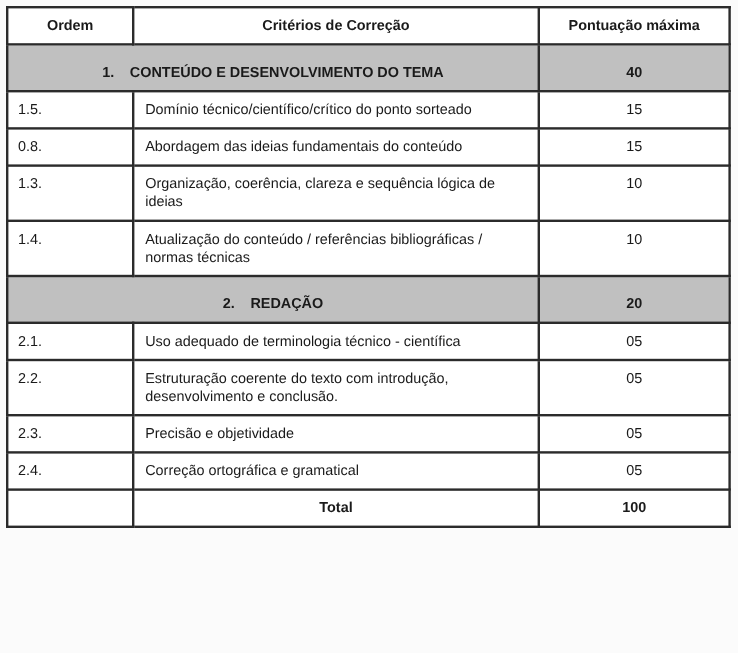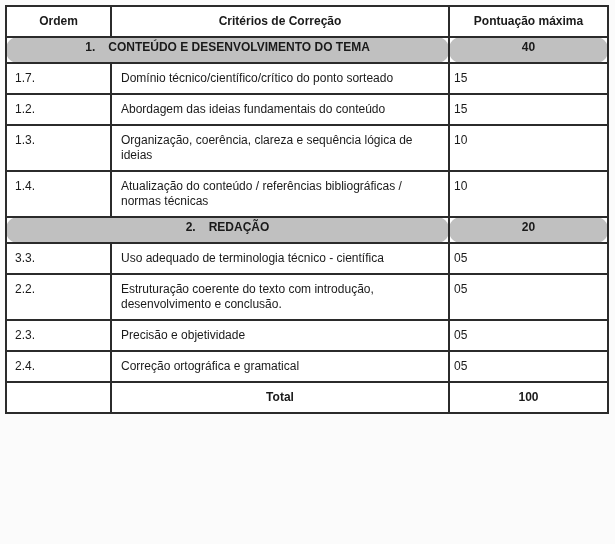--- a/index.html
+++ b/index.html
@@ -31,26 +31,26 @@
     padding:7px 9px;
     overflow:hidden;
   }
   th{
     font-weight:bold;
     text-align:center;
     padding:7px 4px;
   }
   td.order-cell{text-align:left;padding-left:8px;}
   td.criteria-cell{text-align:left;border-radius:12px;}
-  td.points-cell{padding-left:4px;padding-right:4px;}
+  td.points-cell{text-align:center;padding-left:4px;padding-right:4px;}
   tr.section-row td{
     background:var(--section-bg);
     font-weight:bold;
     text-align:center;
-    padding-top:2px;padding-bottom:7px;border-radius:12px;
+    padding-top:15px;padding-bottom:7px;
   }
   tr.section-row .section-num{display:inline-block;margin-right:13px;}
   tr.total-row td{font-weight:bold;text-align:center;}
 </style>
 </head>
 <body>
 
 <div class="table-wrap">
   <table>
     <colgroup>
@@ -67,26 +67,26 @@
     </thead>
     <tbody>
       <tr class="section-row">
         <td colspan="2">
           <span class="section-num">1.</span><span>CONTEÚDO E DESENVOLVIMENTO DO TEMA</span>
         </td>
         <td class="points-cell">40</td>
       </tr>
 
       <tr>
-        <td class="order-cell">1.7.</td>
+        <td class="order-cell">1.5.</td>
         <td class="criteria-cell">Domínio técnico/científico/crítico do ponto sorteado</td>
         <td class="points-cell">15</td>
       </tr>
       <tr>
-        <td class="order-cell">1.2.</td>
+        <td class="order-cell">0.8.</td>
         <td class="criteria-cell">Abordagem das ideias fundamentais do conteúdo</td>
         <td class="points-cell">15</td>
       </tr>
       <tr>
         <td class="order-cell">1.3.</td>
         <td class="criteria-cell">Organização, coerência, clareza e sequência lógica de ideias</td>
         <td class="points-cell">10</td>
       </tr>
       <tr>
         <td class="order-cell">1.4.</td>
@@ -95,21 +95,21 @@
       </tr>
 
       <tr class="section-row">
         <td colspan="2">
           <span class="section-num">2.</span><span>REDAÇÃO</span>
         </td>
         <td class="points-cell">20</td>
       </tr>
 
       <tr>
-        <td class="order-cell">3.3.</td>
+        <td class="order-cell">2.1.</td>
         <td class="criteria-cell">Uso adequado de terminologia técnico - científica</td>
         <td class="points-cell">05</td>
       </tr>
       <tr>
         <td class="order-cell">2.2.</td>
         <td class="criteria-cell">Estruturação coerente do texto com introdução, desenvolvimento e conclusão.</td>
         <td class="points-cell">05</td>
       </tr>
       <tr>
         <td class="order-cell">2.3.</td>

